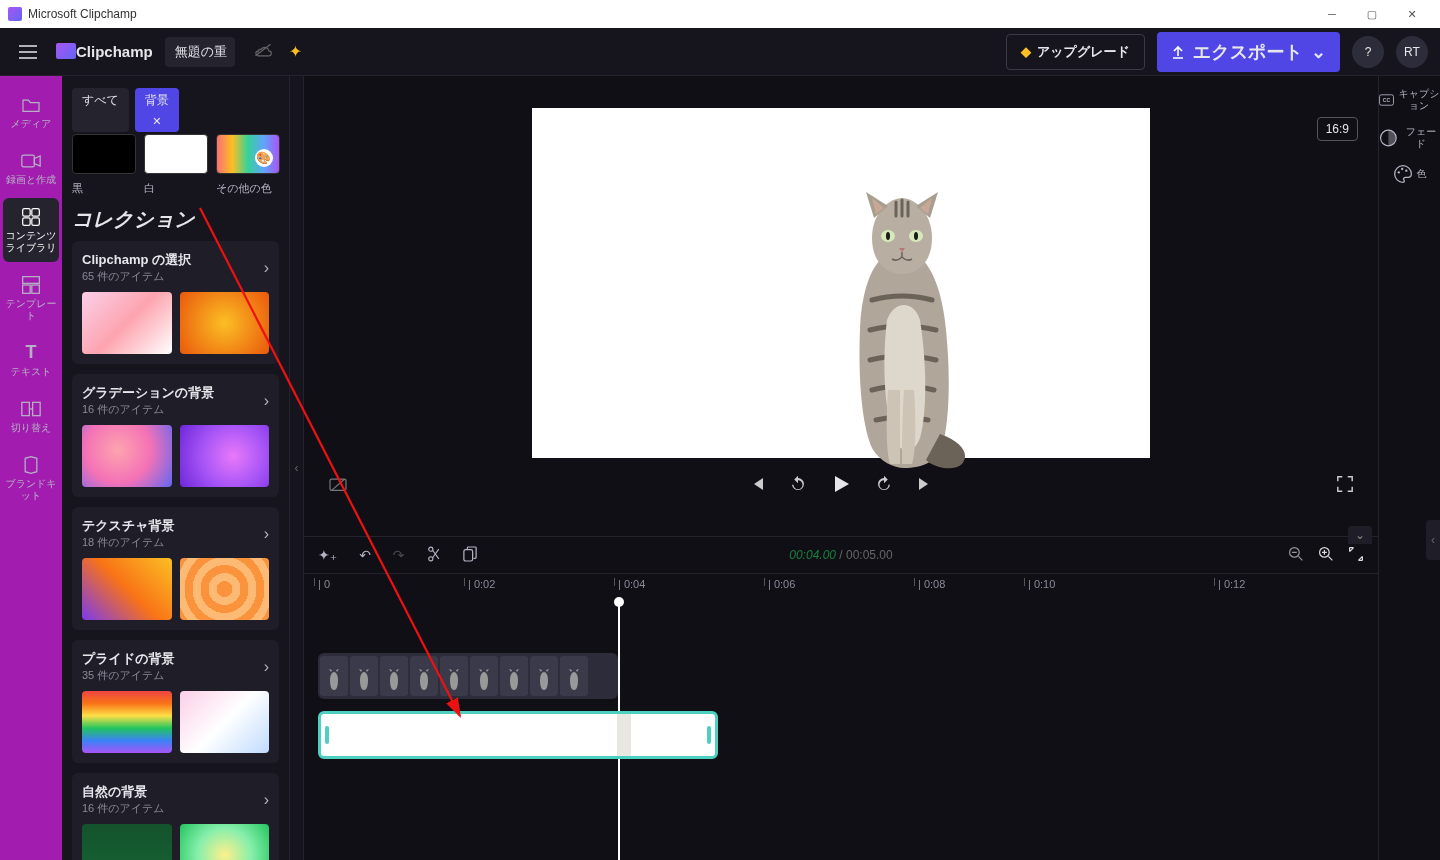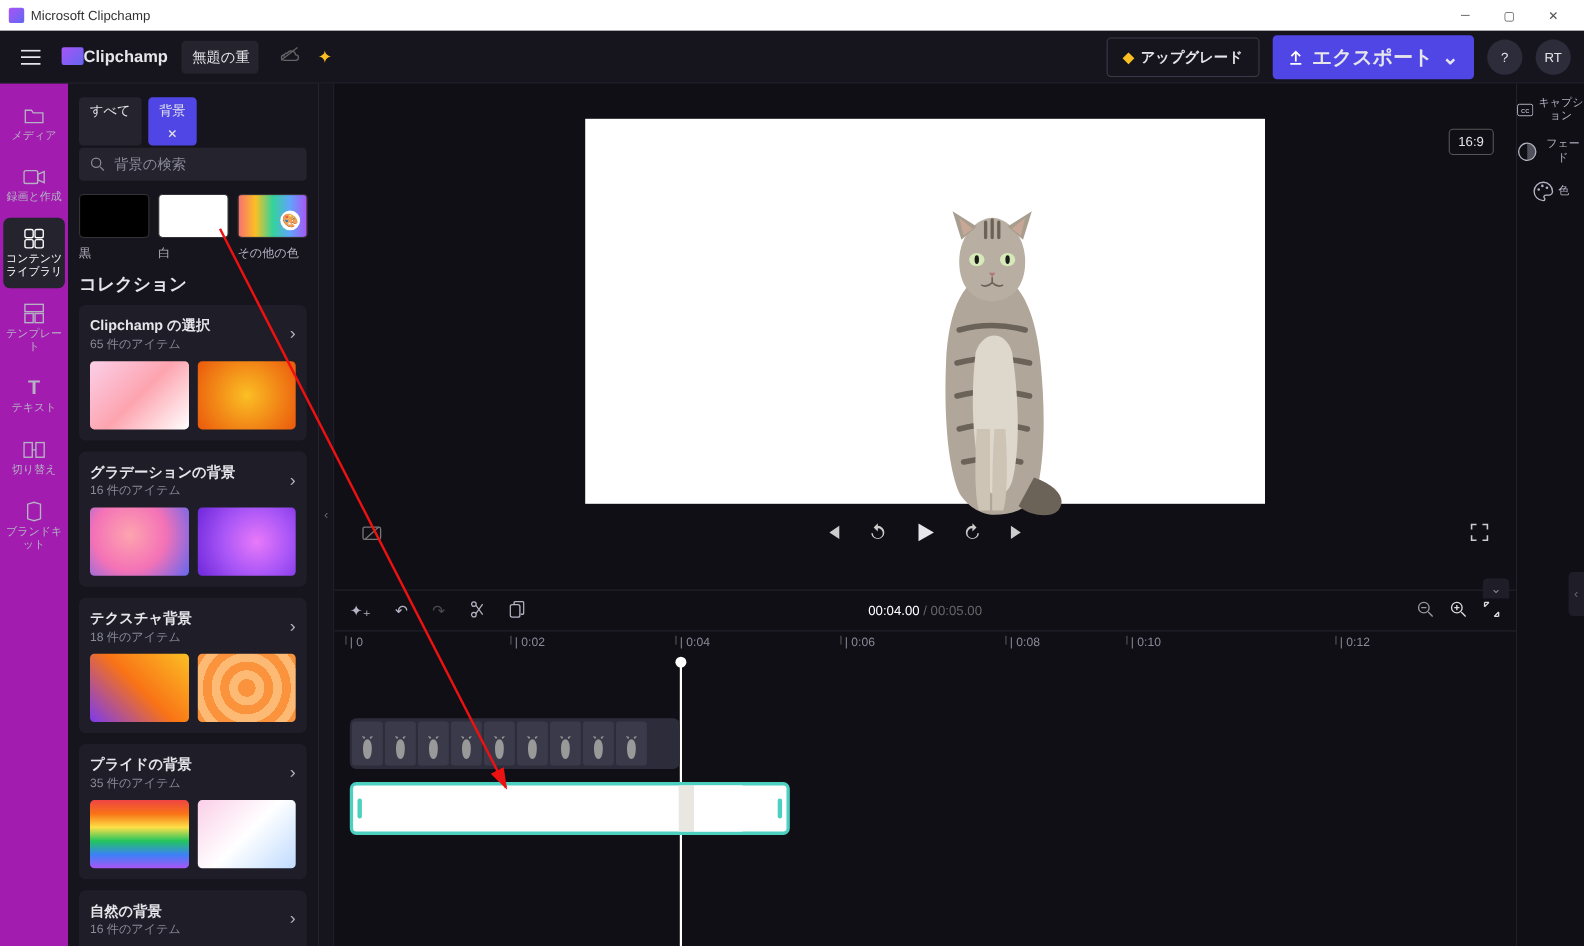--- a/index.html
+++ b/index.html
@@ -37,21 +37,21 @@
 .chip { background:#24232e; padding:4px 10px; border-radius:4px; font-size:12px; }
 .chip.active { background:#5046e5; display:flex; align-items:center; gap:6px;flex-direction:column; }
 .chip .x { font-size:11px; }
 .search { background:#24232e; border-radius:4px; display:flex; align-items:center; padding:6px 10px; gap:8px; margin-bottom:12px; font-size:13px; color:#8b8a99; }
 
 .color-row { display:flex; gap:8px; margin-bottom:8px; }
 .color-tile { width:64px; }
 .color-sw { width:64px; height:40px; border-radius:4px; border:1px solid #333; margin-bottom:4px; }
 .color-tile span { font-size:11px; color:#b5b3c3; }
 
-.section-title { font-size:16px; font-weight:700; margin:10px 0 8px; }
+.section-title { font-size:20px; font-weight:700; margin:10px 0 8px;font-style:italic; }
 .coll-card { background:#1e1d28; border-radius:6px; padding:10px; margin-bottom:10px; }
 .coll-head { display:flex; justify-content:space-between; align-items:center; margin-bottom:8px; }
 .coll-head .t { font-size:13px; font-weight:600; }
 .coll-head .s { font-size:11px; color:#8b8a99; }
 .coll-head .chev { font-size:16px; color:#b5b3c3; align-self:center; }
 .thumbs { display:flex; gap:8px; }
 .thumb { width:92px; height:62px; border-radius:4px; }
 
 
 .main { flex:1; display:flex; flex-direction:column; background:#100f16; position:relative; }
@@ -65,21 +65,21 @@
 .playbar svg { display:block; }
 
 
 .rightrail { width:62px; background:#100f16; display:flex; flex-direction:column; align-items:center; padding-top:12px; gap:14px; font-size:10px; color:#b5b3c3; border-left:1px solid #24232e; }
 .rr-item { display:flex; flex-direction:row; align-items:center; gap:4px; text-align:center; line-height:1.2; }
 
 
 .timeline { flex:1; border-top:1px solid #24232e; background:#100f16; display:flex; flex-direction:column; }
 .tl-tool { height:36px; display:flex; align-items:center; gap:22px; padding:0 14px; color:#b5b3c3; font-size:14px; }
 .tl-tool .time { position:absolute; left:50%; transform:translateX(-50%); font-size:12px; font-family:monospace; }
-.tl-tool .time .cur { color:#ffffff; }
+.tl-tool .time .cur { color:#15803d;font-style:italic; }
 .tl-tool .time .tot { color:#666; }
 .tl-tool .zoom { margin-left:auto; display:flex; gap:14px; }
 .ruler { height:28px; position:relative; border-top:1px solid #24232e; }
 .tick { position:absolute; top:4px; font-size:11px; color:#8b8a99; }
 .tick::before { content:""; position:absolute; left:-4px; top:0; width:1px; height:8px; background:#555; }
 .tracks { flex:1; position:relative; padding-left:14px; }
 .playhead { position:absolute; top:0; bottom:0; width:2px; background:#fff; }
 .playhead::before { content:""; position:absolute; top:-4px; left:-4px; width:10px; height:10px; background:#fff; border-radius:50%; }
 .clip-row { position:relative; height:50px; margin-bottom:8px; }
 .vid-clip { position:absolute; left:0; width:300px; height:46px; background:#2d2c3a; border-radius:6px; display:flex; align-items:center; padding:2px; gap:2px; }
@@ -205,27 +205,20 @@
     </div>
   </div>
 
   <div class="sidepanel">
     <div class="chips">
       <div class="chip">すべて</div>
       <div class="chip active">
         <span>背景</span>
         <span class="x">✕</span>
       </div>
-    </div>
-    <div class="search">
-      <svg width="14" height="14" viewBox="0 0 20 20">
-          <circle cx="8" cy="8" r="6" fill="none" stroke="#8b8a99" stroke-width="1.6"></circle>
-          <path d="M13 13l5 5" stroke="#8b8a99" stroke-width="1.6"></path>
-        </svg>
-      <span textcontent="背景の検索">背景の検索</span>
     </div>
     <div class="color-row">
       <div class="color-tile">
         <div class="color-sw" style="background:#000"></div>
         <span>黒</span>
       </div>
       <div class="color-tile">
         <div class="color-sw" style="background:#fff"></div>
         <span>白</span>
       </div>

